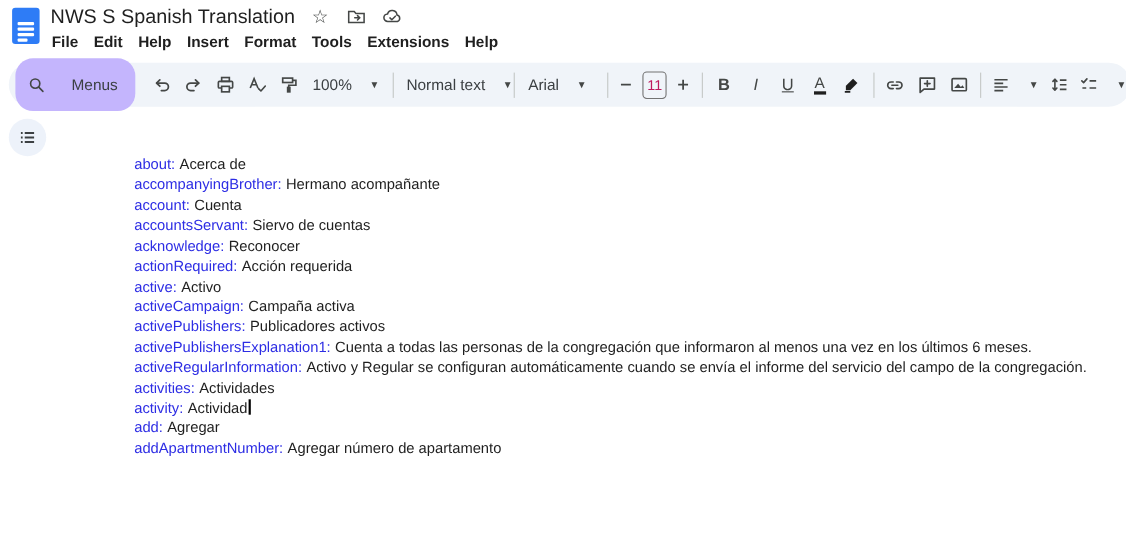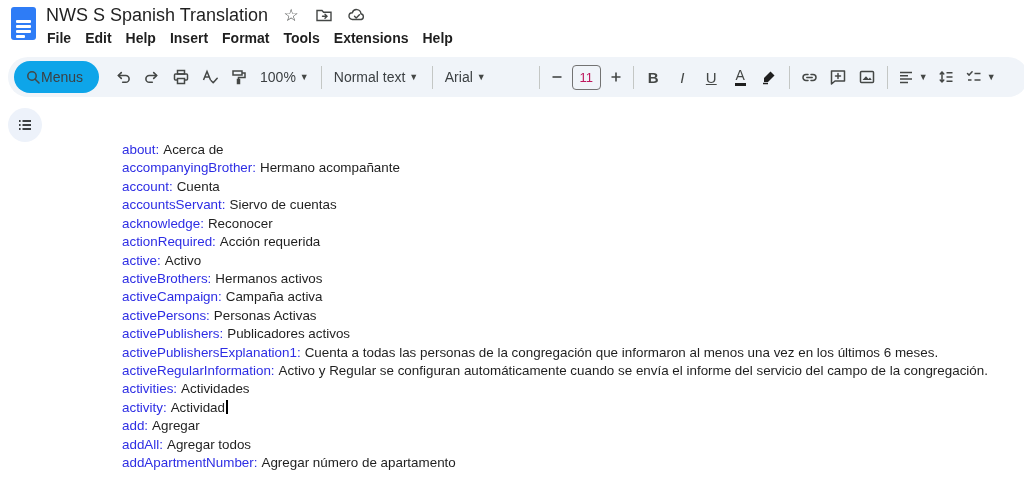--- a/index.html
+++ b/index.html
@@ -16,26 +16,26 @@
   .title-icon { width:20px; height:20px; display:flex; align-items:center; justify-content:center;
     color:#444746; }
   .star-glyph { font-size:17px; line-height:1; color:#444746; }
   .menu-bar { position:absolute; left:40px; top:27px; display:flex; }
   .menu-item { padding:3px 7px; font-size:14px; color:#1f1f1f; border-radius:6px; cursor:default;font-weight:bold; }
 
   
   .toolbar { position:absolute; top:57px; left:8px; width:1020px; height:40px;
     background:var(--toolbar-bg); border-radius:20px; display:flex; align-items:center;
     padding-left:6px; }
-  .menus-pill { height:32px; background:#0ea5e9; border-radius:16px; display:flex; align-items:center;
-    gap:0; padding:0 16px 0 11px; margin-right:9px; }
+  .menus-pill { height:48px; background:#c4b5fd; border-radius:16px; display:flex; align-items:center;
+    gap:24px; padding:0 16px 0 11px; margin-right:9px; }
   .menus-pill span { font-size:14px; color:#3c4043; }
   .tbtn { min-width:29px; height:30px; display:flex; align-items:center; justify-content:center;
     border-radius:15px; color:var(--icon-gray); }
-  .tdd { display:flex; align-items:center; gap:4px; padding:0 7px; height:30px; border-radius:6px;
+  .tdd { display:flex; align-items:center; gap:16px; padding:0 7px; height:30px; border-radius:6px;
     font-size:14px; color:#3c4043; white-space:nowrap; }
   .arrow { font-size:9px; color:var(--icon-gray); }
   .tdivider { width:1px; height:23px; background:#c4c7c5; margin:0 5px; }
   .size-box { width:29px; height:25px; border:1px solid #737373; border-radius:4px;
     display:flex; align-items:center; justify-content:center; font-size:13px; color:#be185d;
     background:var(--toolbar-bg); margin:0 3px; }
   .glyph-b { font-weight:bold; font-size:15px; }
   .glyph-i { font-style:italic; font-size:15px; font-weight:500; }
   .glyph-u { text-decoration:underline; font-size:15px; }
   .glyph-a { font-size:14px; font-weight:500; border-bottom:3px solid #1f1f1f; line-height:15px; padding:0 1px; }
@@ -238,24 +238,21 @@
 </div>
 
 <div class="doc-lines" id="doc-lines">
     <div class="doc-line"><span class="key">about:</span><span class="value">Acerca de</span></div>
     <div class="doc-line"><span class="key">accompanyingBrother:</span><span class="value">Hermano acompañante</span></div>
     <div class="doc-line"><span class="key">account:</span><span class="value">Cuenta</span></div>
     <div class="doc-line"><span class="key">accountsServant:</span><span class="value">Siervo de cuentas</span></div>
     <div class="doc-line"><span class="key">acknowledge:</span><span class="value">Reconocer</span></div>
     <div class="doc-line"><span class="key">actionRequired:</span><span class="value">Acción requerida</span></div>
     <div class="doc-line"><span class="key">active:</span><span class="value">Activo</span></div>
-    <div class="doc-line"><span class="key">activeBrothers:</span><span class="value">Hermanos activos</span></div>
     <div class="doc-line"><span class="key">activeCampaign:</span><span class="value">Campaña activa</span></div>
-    <div class="doc-line"><span class="key">activePersons:</span><span class="value">Personas Activas</span></div>
     <div class="doc-line"><span class="key">activePublishers:</span><span class="value">Publicadores activos</span></div>
     <div class="doc-line"><span class="key">activePublishersExplanation1:</span><span class="value">Cuenta a todas las personas de la congregación que informaron al menos una vez en los últimos 6 meses.</span></div>
     <div class="doc-line"><span class="key">activeRegularInformation:</span><span class="value">Activo y Regular se configuran automáticamente cuando se envía el informe del servicio del campo de la congregación.</span></div>
     <div class="doc-line"><span class="key">activities:</span><span class="value">Actividades</span></div>
     <div class="doc-line"><span class="key">activity:</span><span class="value">Actividad</span><span class="caret"></span></div>
     <div class="doc-line"><span class="key">add:</span><span class="value">Agregar</span></div>
-    <div class="doc-line"><span class="key">addAll:</span><span class="value">Agregar todos</span></div>
     <div class="doc-line"><span class="key">addApartmentNumber:</span><span class="value">Agregar número de apartamento</span></div>
   </div>
 
 </body></html>

